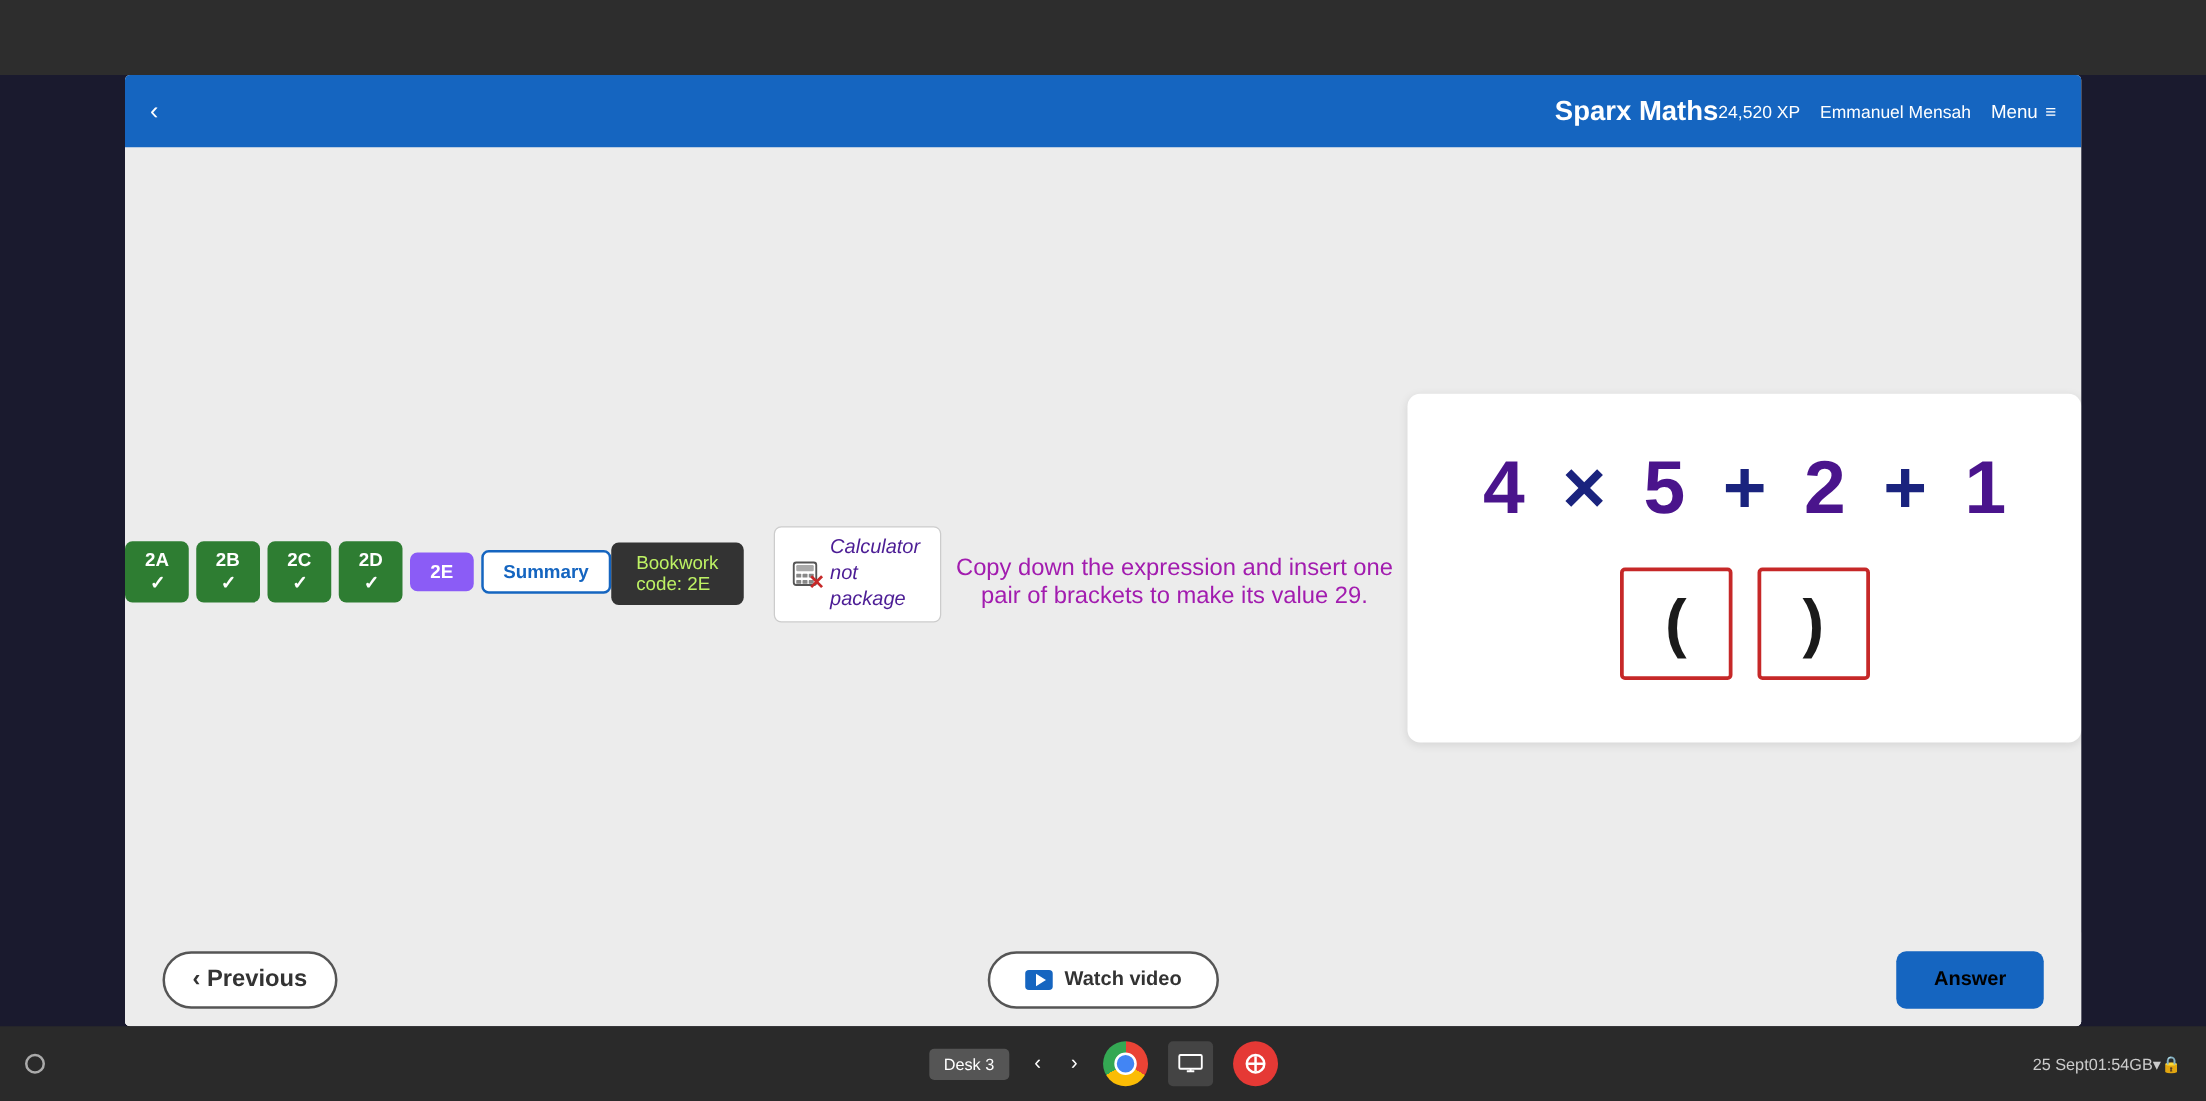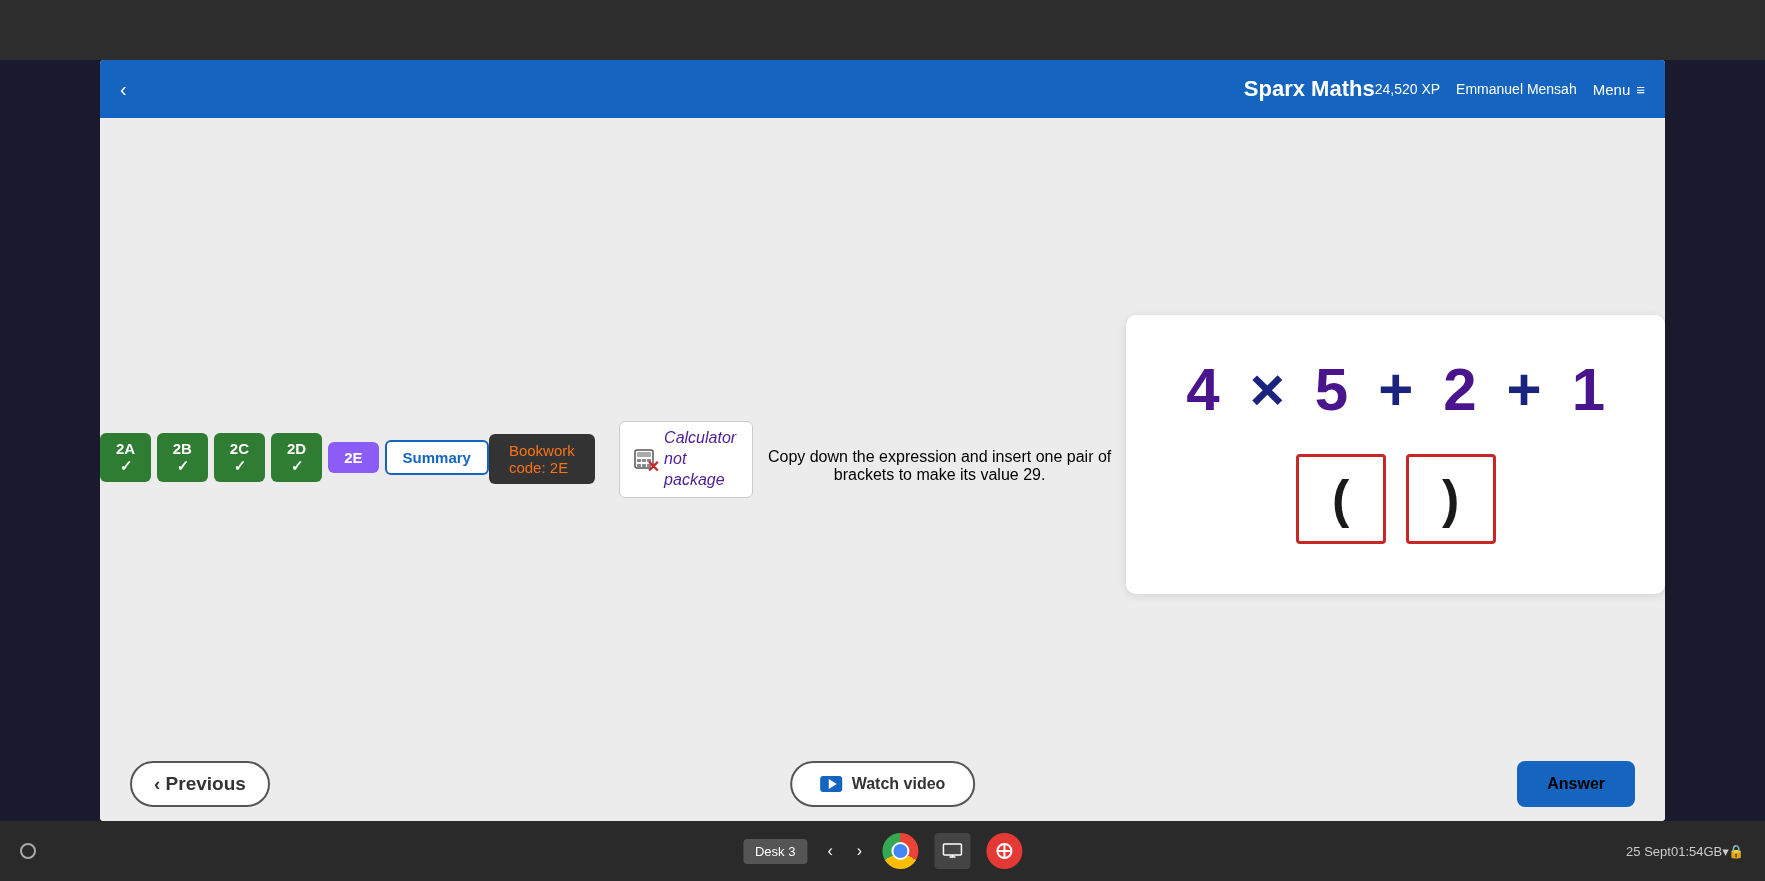--- a/index.html
+++ b/index.html
@@ -130,21 +130,21 @@
     
     .info-row {
       display: flex;
       align-items: center;
       gap: 24px;
       margin-bottom: 20px;
     }
 
     .bookwork-code {
       background: #333;
-      color: #f97316;
+      color: #bef264;
       padding: 8px 20px;
       border-radius: 6px;
       font-size: 15px;
       font-weight: 500;
     }
 
     .calculator-badge {
       display: flex;
       align-items: center;
       gap: 8px;
@@ -163,22 +163,22 @@
       display: flex;
       flex-direction: column;
       font-size: 16px;
       line-height: 1.3;
       color: #4c1d95;
       font-style: italic;
     }
 
     
     .question-text {
-      font-size: 16px;
-      color: #000000;
+      font-size: 19px;
+      color: #a21caf;
       margin-bottom: 8px;
       text-align: center;
       max-width: 900px;
     }
 
     
     .expression-box {
       background: white;
       border-radius: 10px;
       padding: 40px 60px 50px;

